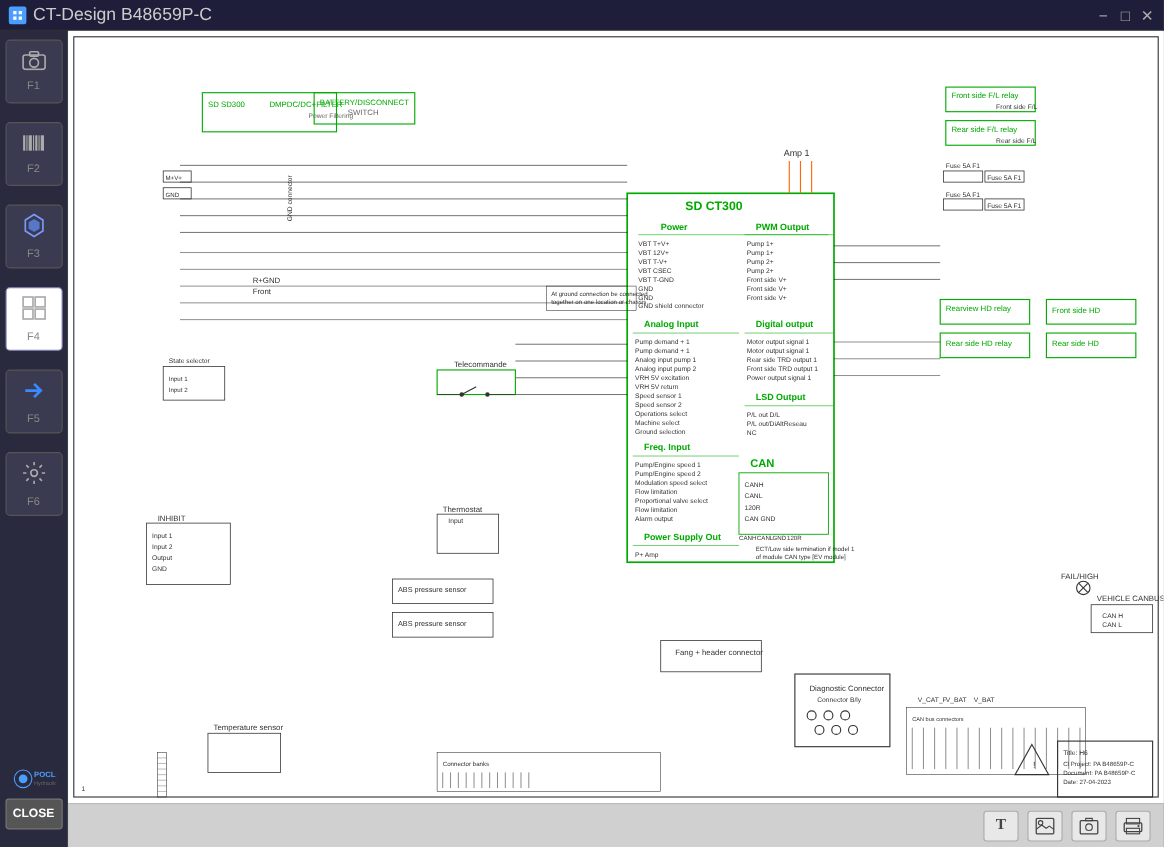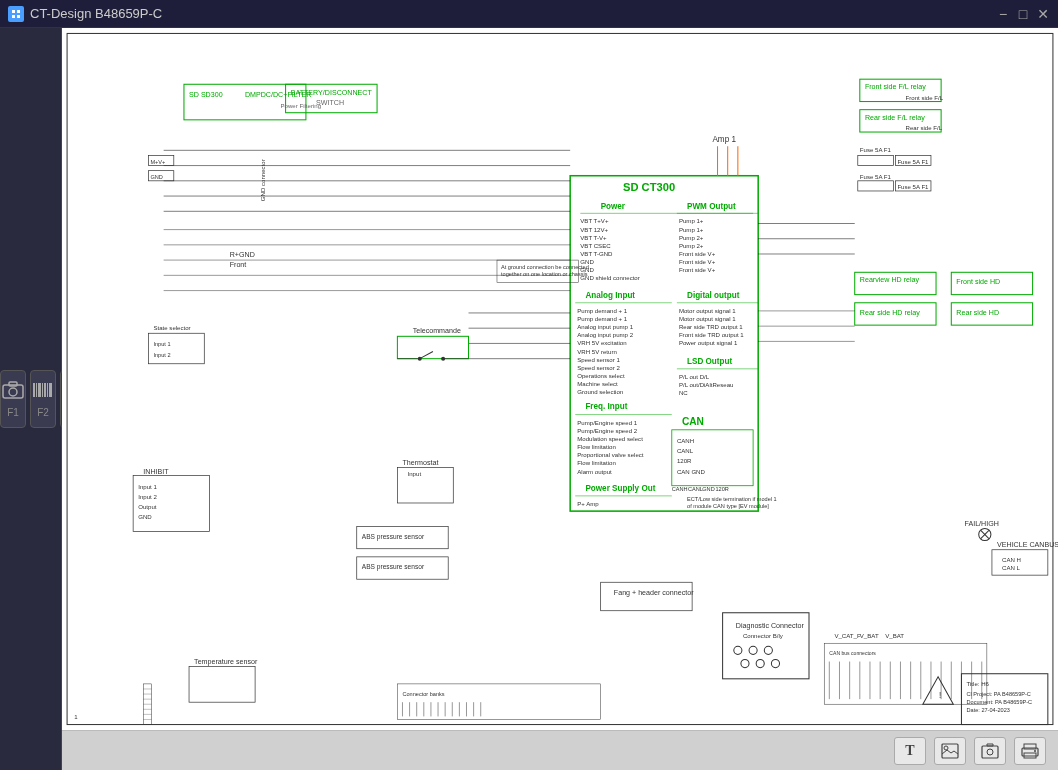--- a/index.html
+++ b/index.html
@@ -26,21 +26,21 @@
       height: 16px;
       background: #4a9eff;
       margin-right: 6px;
       border-radius: 2px;
       display: flex;
       align-items: center;
       justify-content: center;
     }
     .title-bar-text {
       color: #ccc;
-      font-size: 13px;
+      font-size: 16px;
       flex: 1;
     }
     .title-bar-controls {
       display: flex;
       gap: 6px;
     }
     .title-btn {
       width: 14px;
       height: 14px;
       background: none;
@@ -59,24 +59,24 @@
       display: flex;
       width: 100%;
       height: calc(770px - 28px);
     }
 
     
     .sidebar {
       width: 62px;
       background: #2a2a3e;
       display: flex;
-      flex-direction: row;
+      flex-direction: column;
       align-items: center;
       padding: 8px 0;
-      gap: 4px;
+      gap: 17px;
       border-right: 1px solid #444;
       height: 100%;
     }
     .sidebar-item {
       width: 52px;
       height: 58px;
       background: #3a3a50;
       border: 1px solid #555;
       border-radius: 4px;
       display: flex;
@@ -259,20 +259,31 @@
     <div class="sidebar-item">
       <div class="sidebar-icon">
         <svg width="24" height="24" viewBox="0 0 24 24">
           <circle cx="12" cy="12" r="3" fill="none" stroke="#aaa" stroke-width="1.5"></circle>
           <path d="M12 2 L12 5 M12 19 L12 22 M2 12 L5 12 M19 12 L22 12 M4.9 4.9 L7.1 7.1 M16.9 16.9 L19.1 19.1 M19.1 4.9 L16.9 7.1 M7.1 16.9 L4.9 19.1" fill="none" stroke="#aaa" stroke-width="1.5"></path>
         </svg>
       </div>
       <span class="sidebar-label">F6</span>
     </div>
 
+    <div class="sidebar-bottom">
+      <div class="poclain-logo">
+        <svg width="40" height="20" viewBox="0 0 40 20">
+          <circle cx="10" cy="10" r="8" fill="none" stroke="#4a9eff" stroke-width="1"></circle>
+          <circle cx="10" cy="10" r="4" fill="#4a9eff"></circle>
+          <text x="20" y="8" font-size="7" fill="#4a9eff" font-weight="bold">POCLAIN</text>
+          <text x="20" y="16" font-size="5" fill="#666">Hydraulics</text>
+        </svg>
+      </div>
+      <button class="close-btn">CLOSE</button>
+    </div>
   </div>
 
   <div class="content-area">
 
     <div class="schematic">
       <svg viewBox="0 0 980 690" xmlns="http://www.w3.org/2000/svg" style="background:white;">
 
         <rect width="980" height="690" fill="white"></rect>
 
         <rect x="5" y="5" width="970" height="680" fill="none" stroke="#333" stroke-width="1"></rect>

